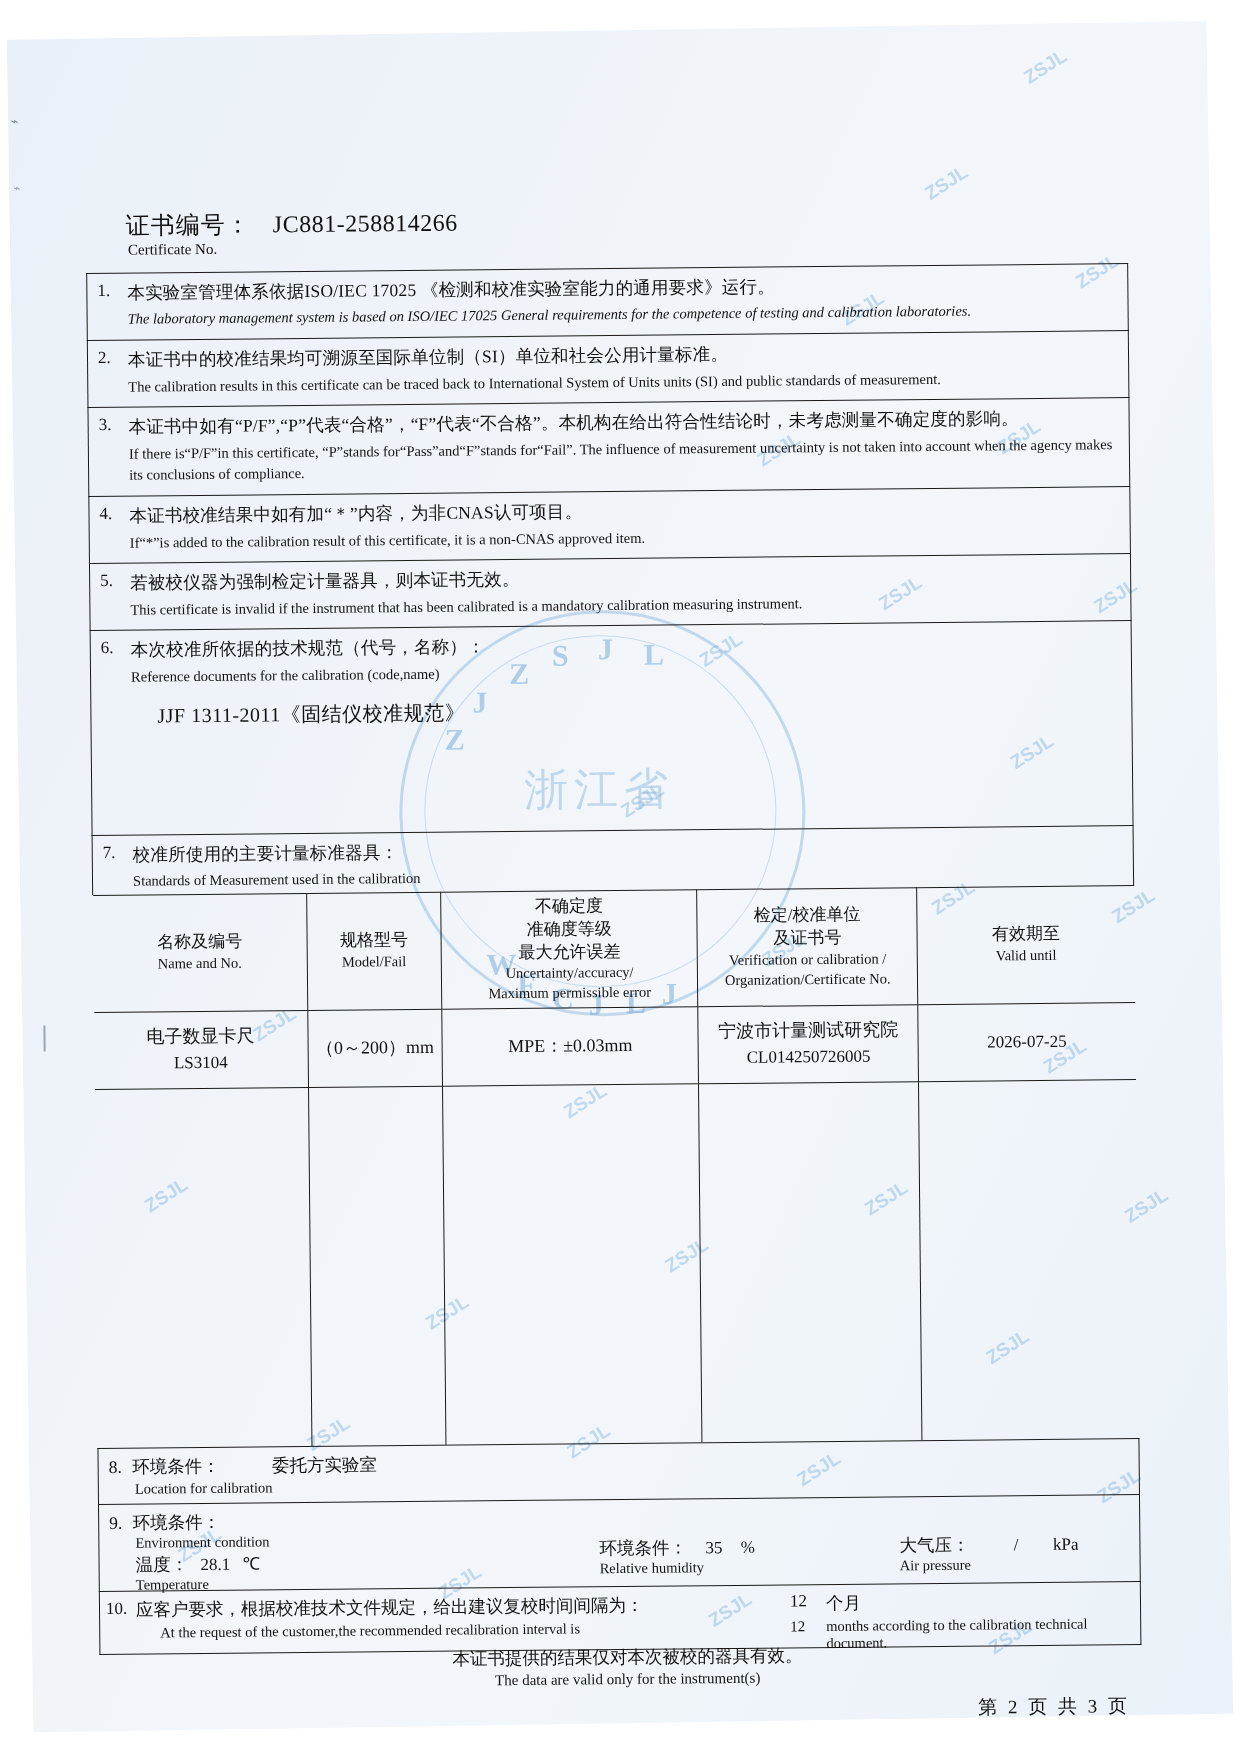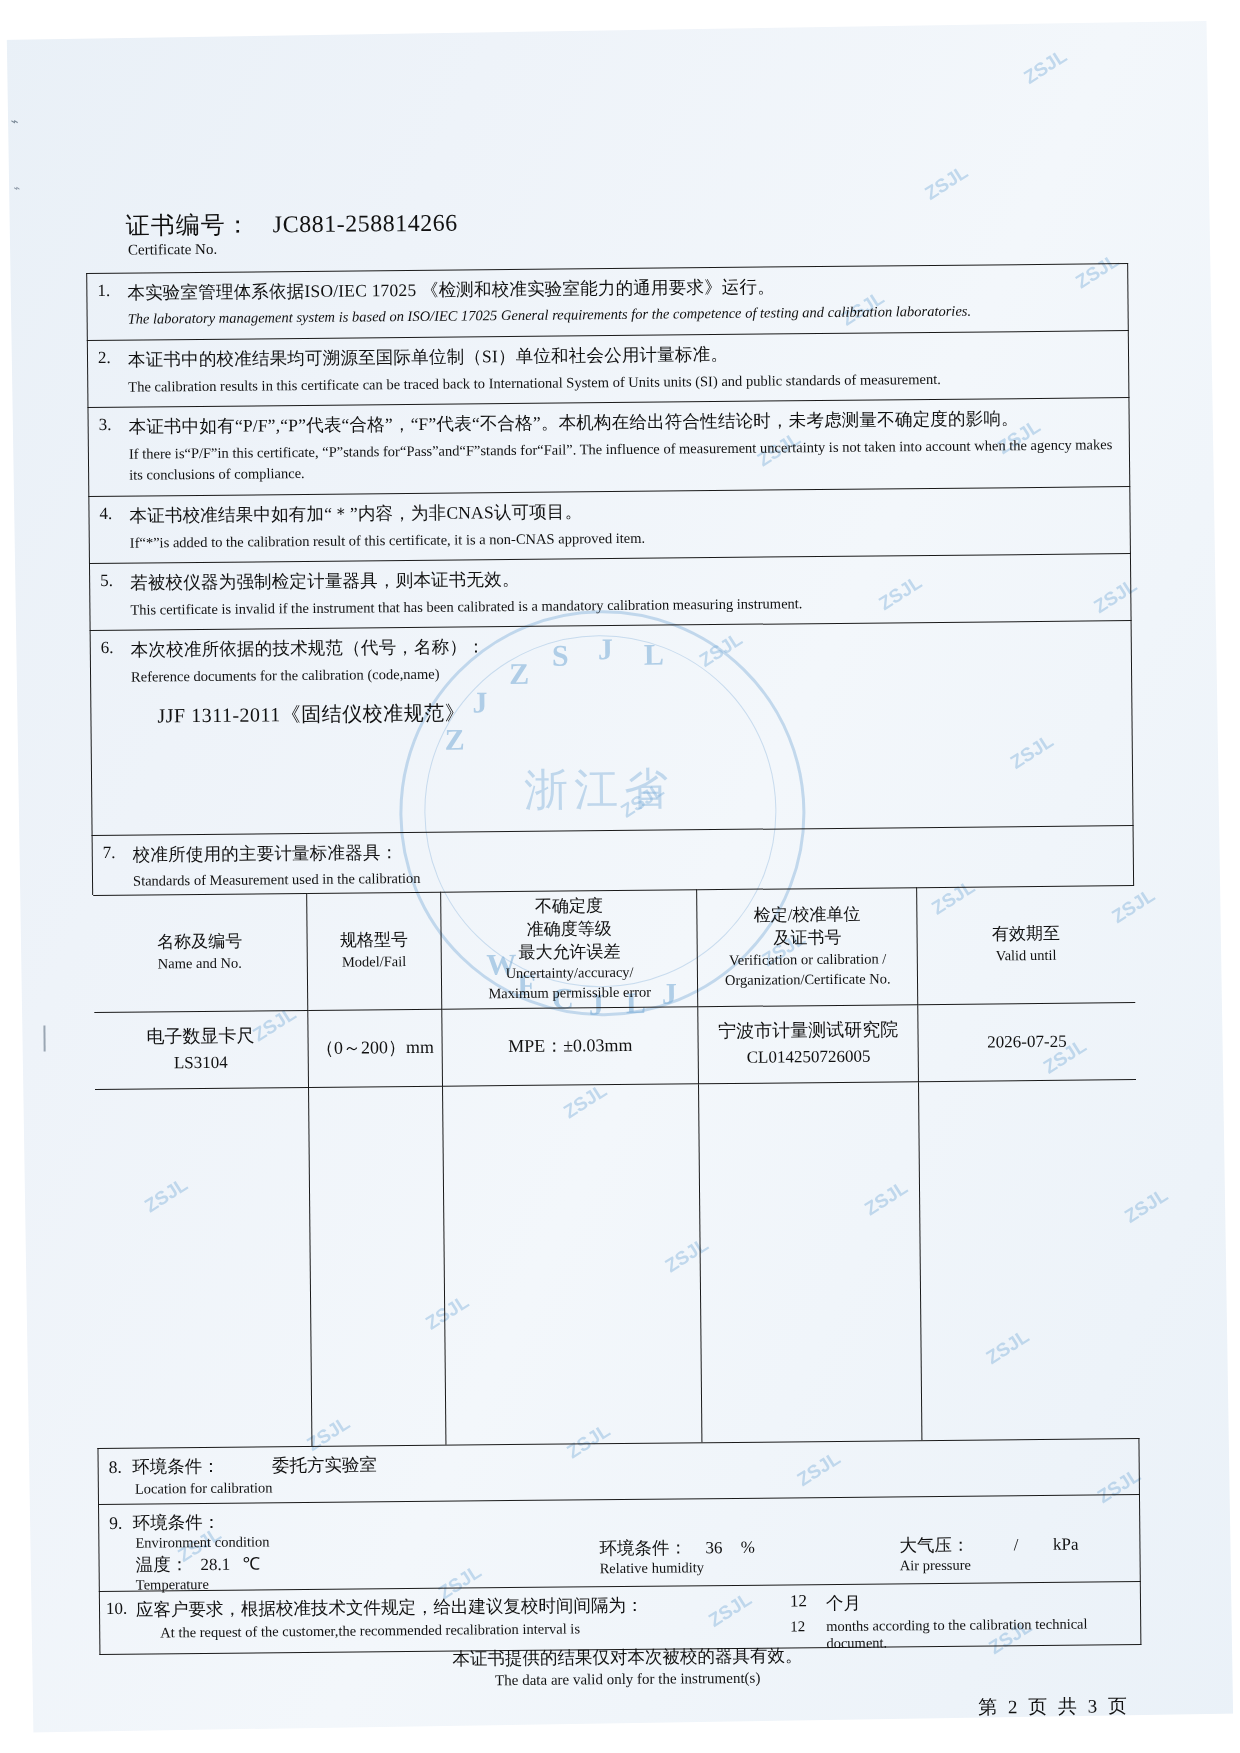--- a/index.html
+++ b/index.html
@@ -551,21 +551,21 @@
                   <span>温度：</span>
                   <span class="val" style="margin-left:8px;">28.1</span>
                   <span style="margin-left:8px;">℃</span>
                 </div>
                 <div class="lbl-en" style="margin-left:26px;">Temperature</div>
               </div>
 
               <div class="env-b">
                 <div class="lbl-cn">
                   <span>环境条件：</span>
-                  <span class="val" style="margin-left:14px;">36</span>
+                  <span class="val" style="margin-left:14px;">35</span>
                   <span class="val" style="margin-left:14px;">%</span>
                 </div>
                 <div class="lbl-en">Relative humidity</div>
               </div>
 
               <div class="env-c">
                 <div class="lbl-cn">
                   <span>大气压：</span>
                   <span class="val" style="margin-left:40px;">/</span>
                   <span class="val" style="margin-left:30px;">kPa</span>

